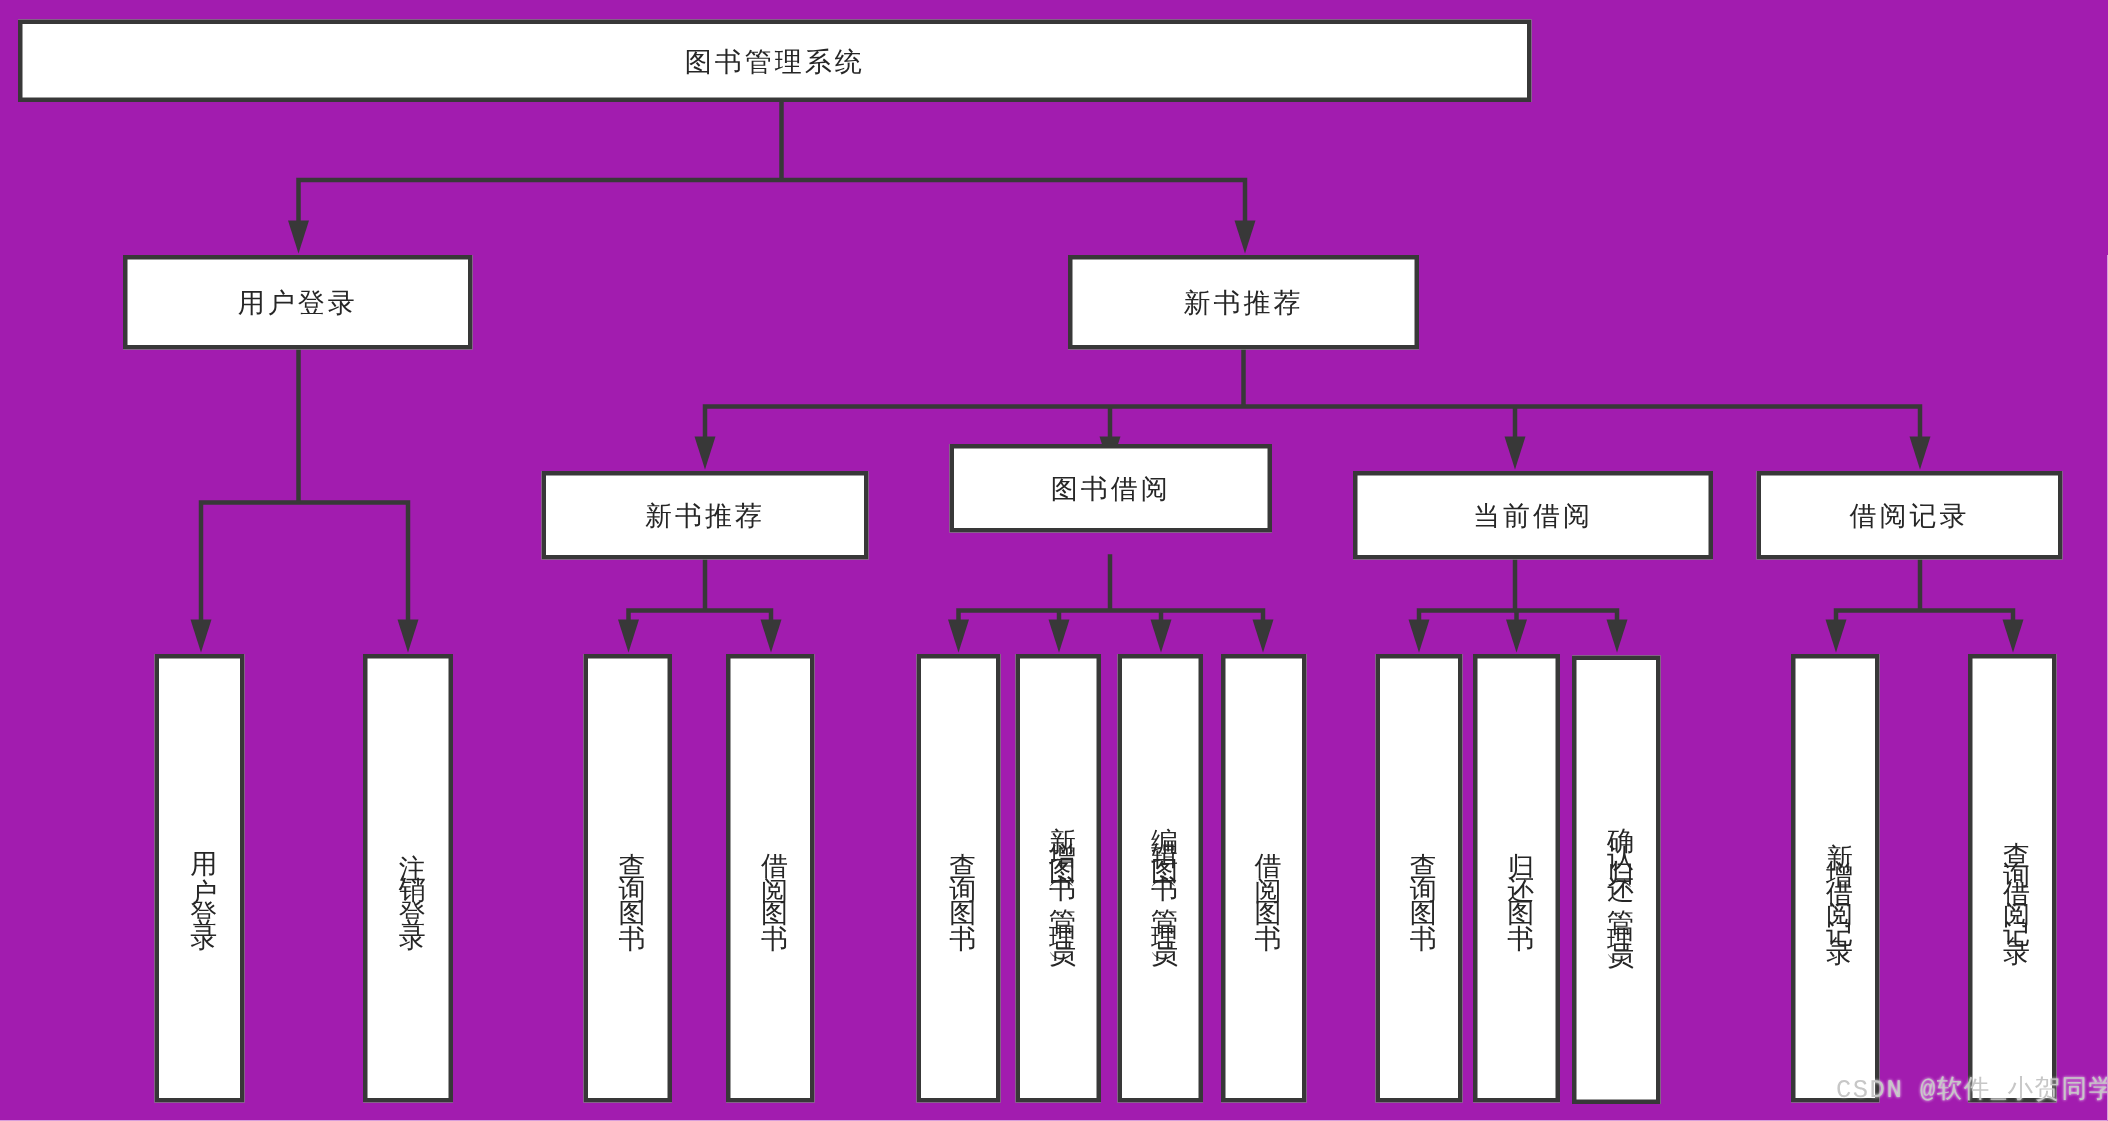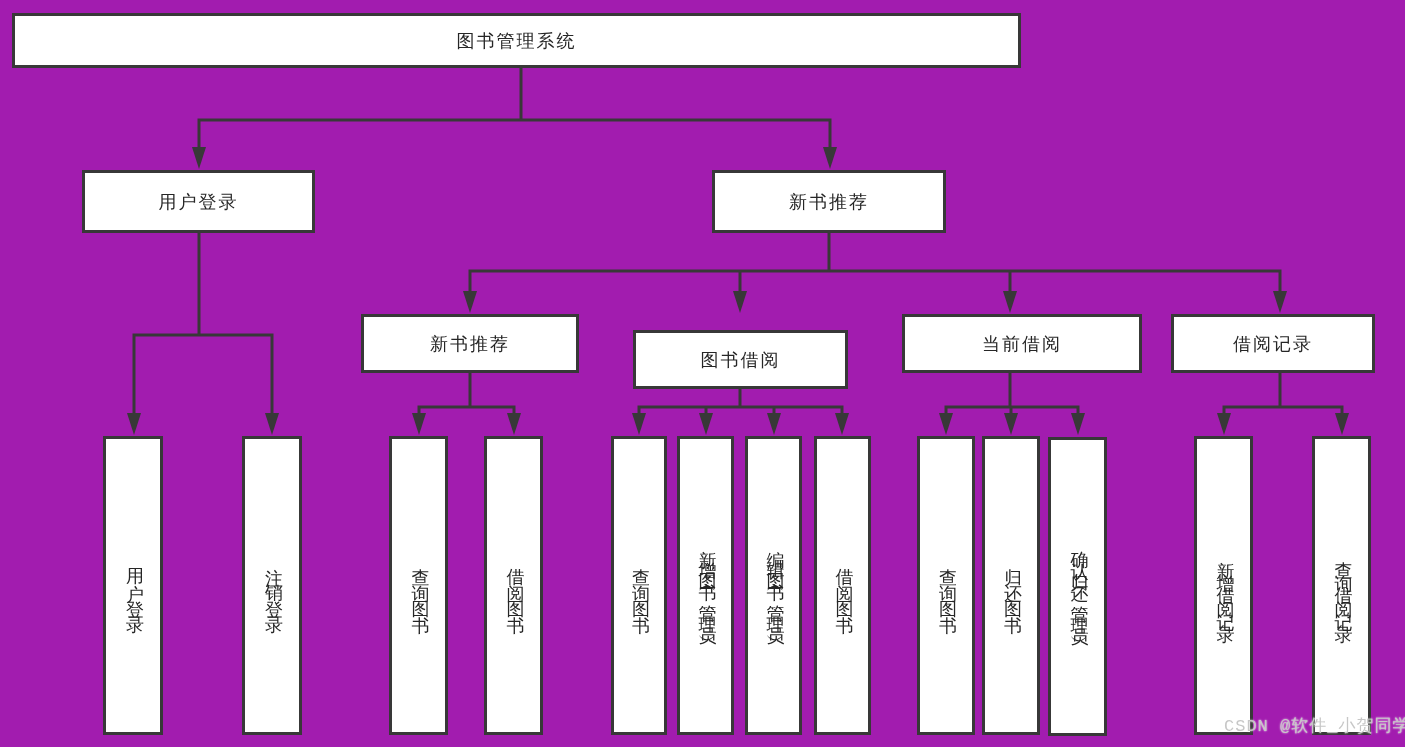--- a/index.html
+++ b/index.html
@@ -81,21 +81,21 @@
   <div class="node h" style="left:82px;top:170px;width:233px;height:63px;">
     <span>用户登录</span>
   </div>
   <div class="node h" style="left:712px;top:170px;width:234px;height:63px;">
     <span>新书推荐</span>
   </div>
 
   <div class="node h" style="left:361px;top:314px;width:218px;height:59px;">
     <span>新书推荐</span>
   </div>
-  <div class="node h" style="left:633px;top:330px;width:215px;height:59px;">
+  <div class="node h" style="left:633px;top:296px;width:215px;height:59px;">
     <span>图书借阅</span>
   </div>
   <div class="node h" style="left:902px;top:314px;width:240px;height:59px;">
     <span>当前借阅</span>
   </div>
   <div class="node h" style="left:1171px;top:314px;width:204px;height:59px;">
     <span>借阅记录</span>
   </div>
 
   <div class="node v" style="left:103px;top:436px;">

